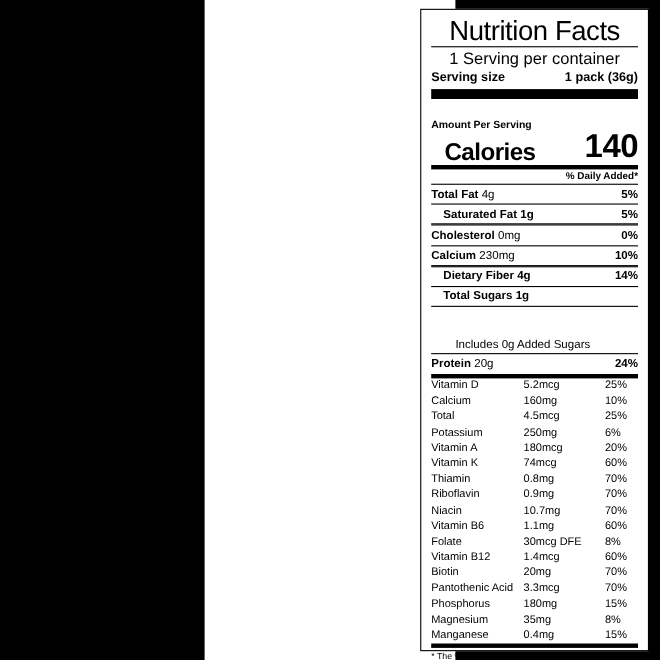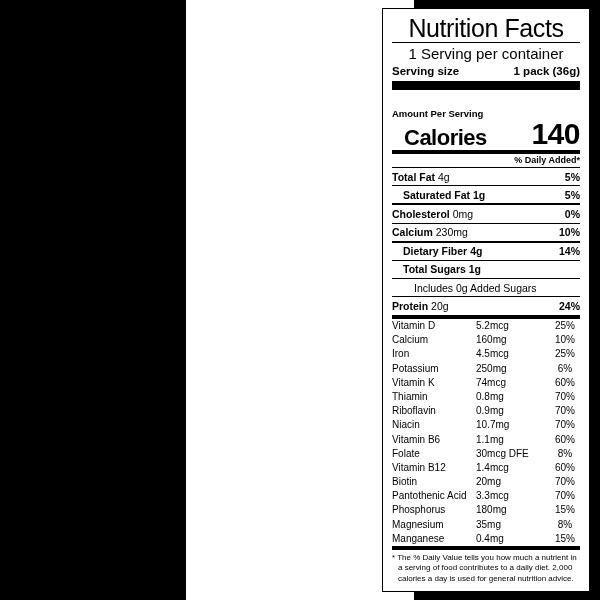--- a/index.html
+++ b/index.html
@@ -107,31 +107,31 @@
     font-size: 10.5px;
     line-height: 1.35;
     padding: 1.5px 0 1.5px 0;
     gap: 12px;
   }
   .nrow .nm { text-align: left; }
   .nrow .pct { font-weight: bold; white-space: nowrap; }
   .bold { font-weight: bold; }
   .ital { font-style: italic; }
   .ind1 { padding-left: 11px; font-weight: bold; }
-  .ind2 { padding-left: 22px; }
+  .ind2 { padding-left: 22px; margin-top: 25px; }
 
   .vit-row {
     display: flex;
     font-size: 10px;
     line-height: 1.32;
     padding: 0.5px 0;
   }
   .vit-name { flex: 0 0 84px; }
   .vit-amt { flex: 1 1 auto; }
-  .vit-pct { flex: 0 0 30px; text-align: center; }
+  .vit-pct { flex: 0 0 30px; text-align: left; }
 
   .footnote {
     font-size: 8px;
     line-height: 1.32;
     padding-top: 3px;
   }
   .footnote p { margin: 0; text-indent: -6px; padding-left: 6px; }
 </style>
 </head>
 <body>
@@ -222,30 +222,35 @@
           <span class="vit-name">Vitamin D</span>
           <span class="vit-amt">5.2mcg</span>
           <span class="vit-pct">25%</span>
         </div>
         <div class="vit-row">
           <span class="vit-name">Calcium</span>
           <span class="vit-amt">160mg</span>
           <span class="vit-pct">10%</span>
         </div>
         <div class="vit-row">
-          <span class="vit-name">Iron</span>
+          <span class="vit-name">Total</span>
           <span class="vit-amt">4.5mcg</span>
           <span class="vit-pct">25%</span>
         </div>
         <div class="vit-row">
           <span class="vit-name">Potassium</span>
           <span class="vit-amt">250mg</span>
           <span class="vit-pct">6%</span>
         </div>
         <div class="vit-row">
+          <span class="vit-name">Vitamin A</span>
+          <span class="vit-amt">180mcg</span>
+          <span class="vit-pct">20%</span>
+        </div>
+        <div class="vit-row">
           <span class="vit-name">Vitamin K</span>
           <span class="vit-amt">74mcg</span>
           <span class="vit-pct">60%</span>
         </div>
         <div class="vit-row">
           <span class="vit-name">Thiamin</span>
           <span class="vit-amt">0.8mg</span>
           <span class="vit-pct">70%</span>
         </div>
         <div class="vit-row">

